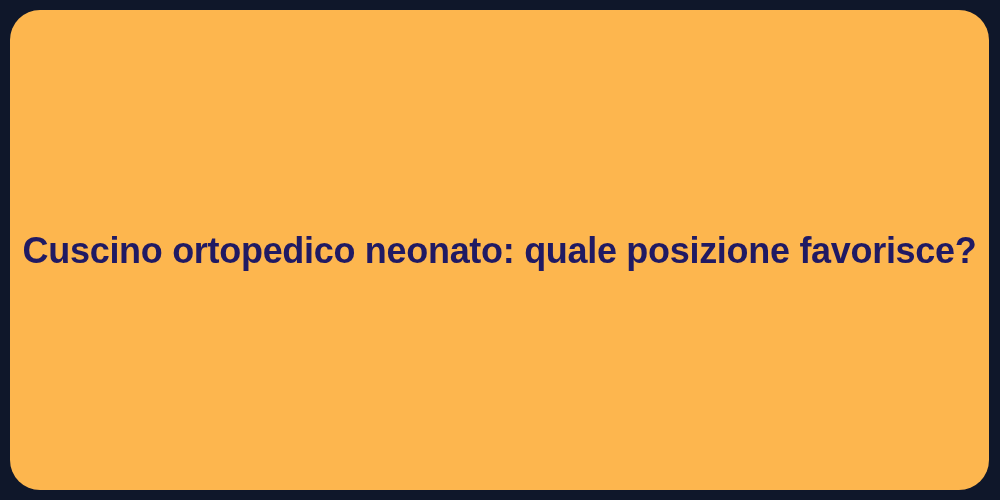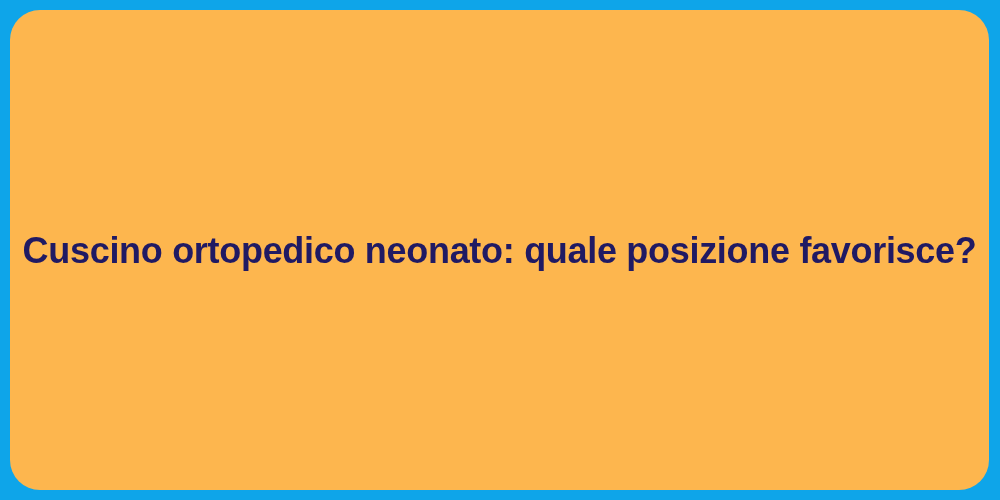--- a/index.html
+++ b/index.html
@@ -14,21 +14,21 @@
     overflow: hidden;
     font-family: "Liberation Sans", "DejaVu Sans", sans-serif;
   }
 
   
   .card-frame {
     position: relative;
     box-sizing: border-box;
     width: 1000px;
     height: 500px;
-    background: #0ea5e9;
+    background: #0f172a;
     padding: 10px 11px 10px 10px;
   }
 
   
   .card-panel {
     box-sizing: border-box;
     width: 100%;
     height: 100%;
     background: #FDB64E;
     border-radius: 30px;

